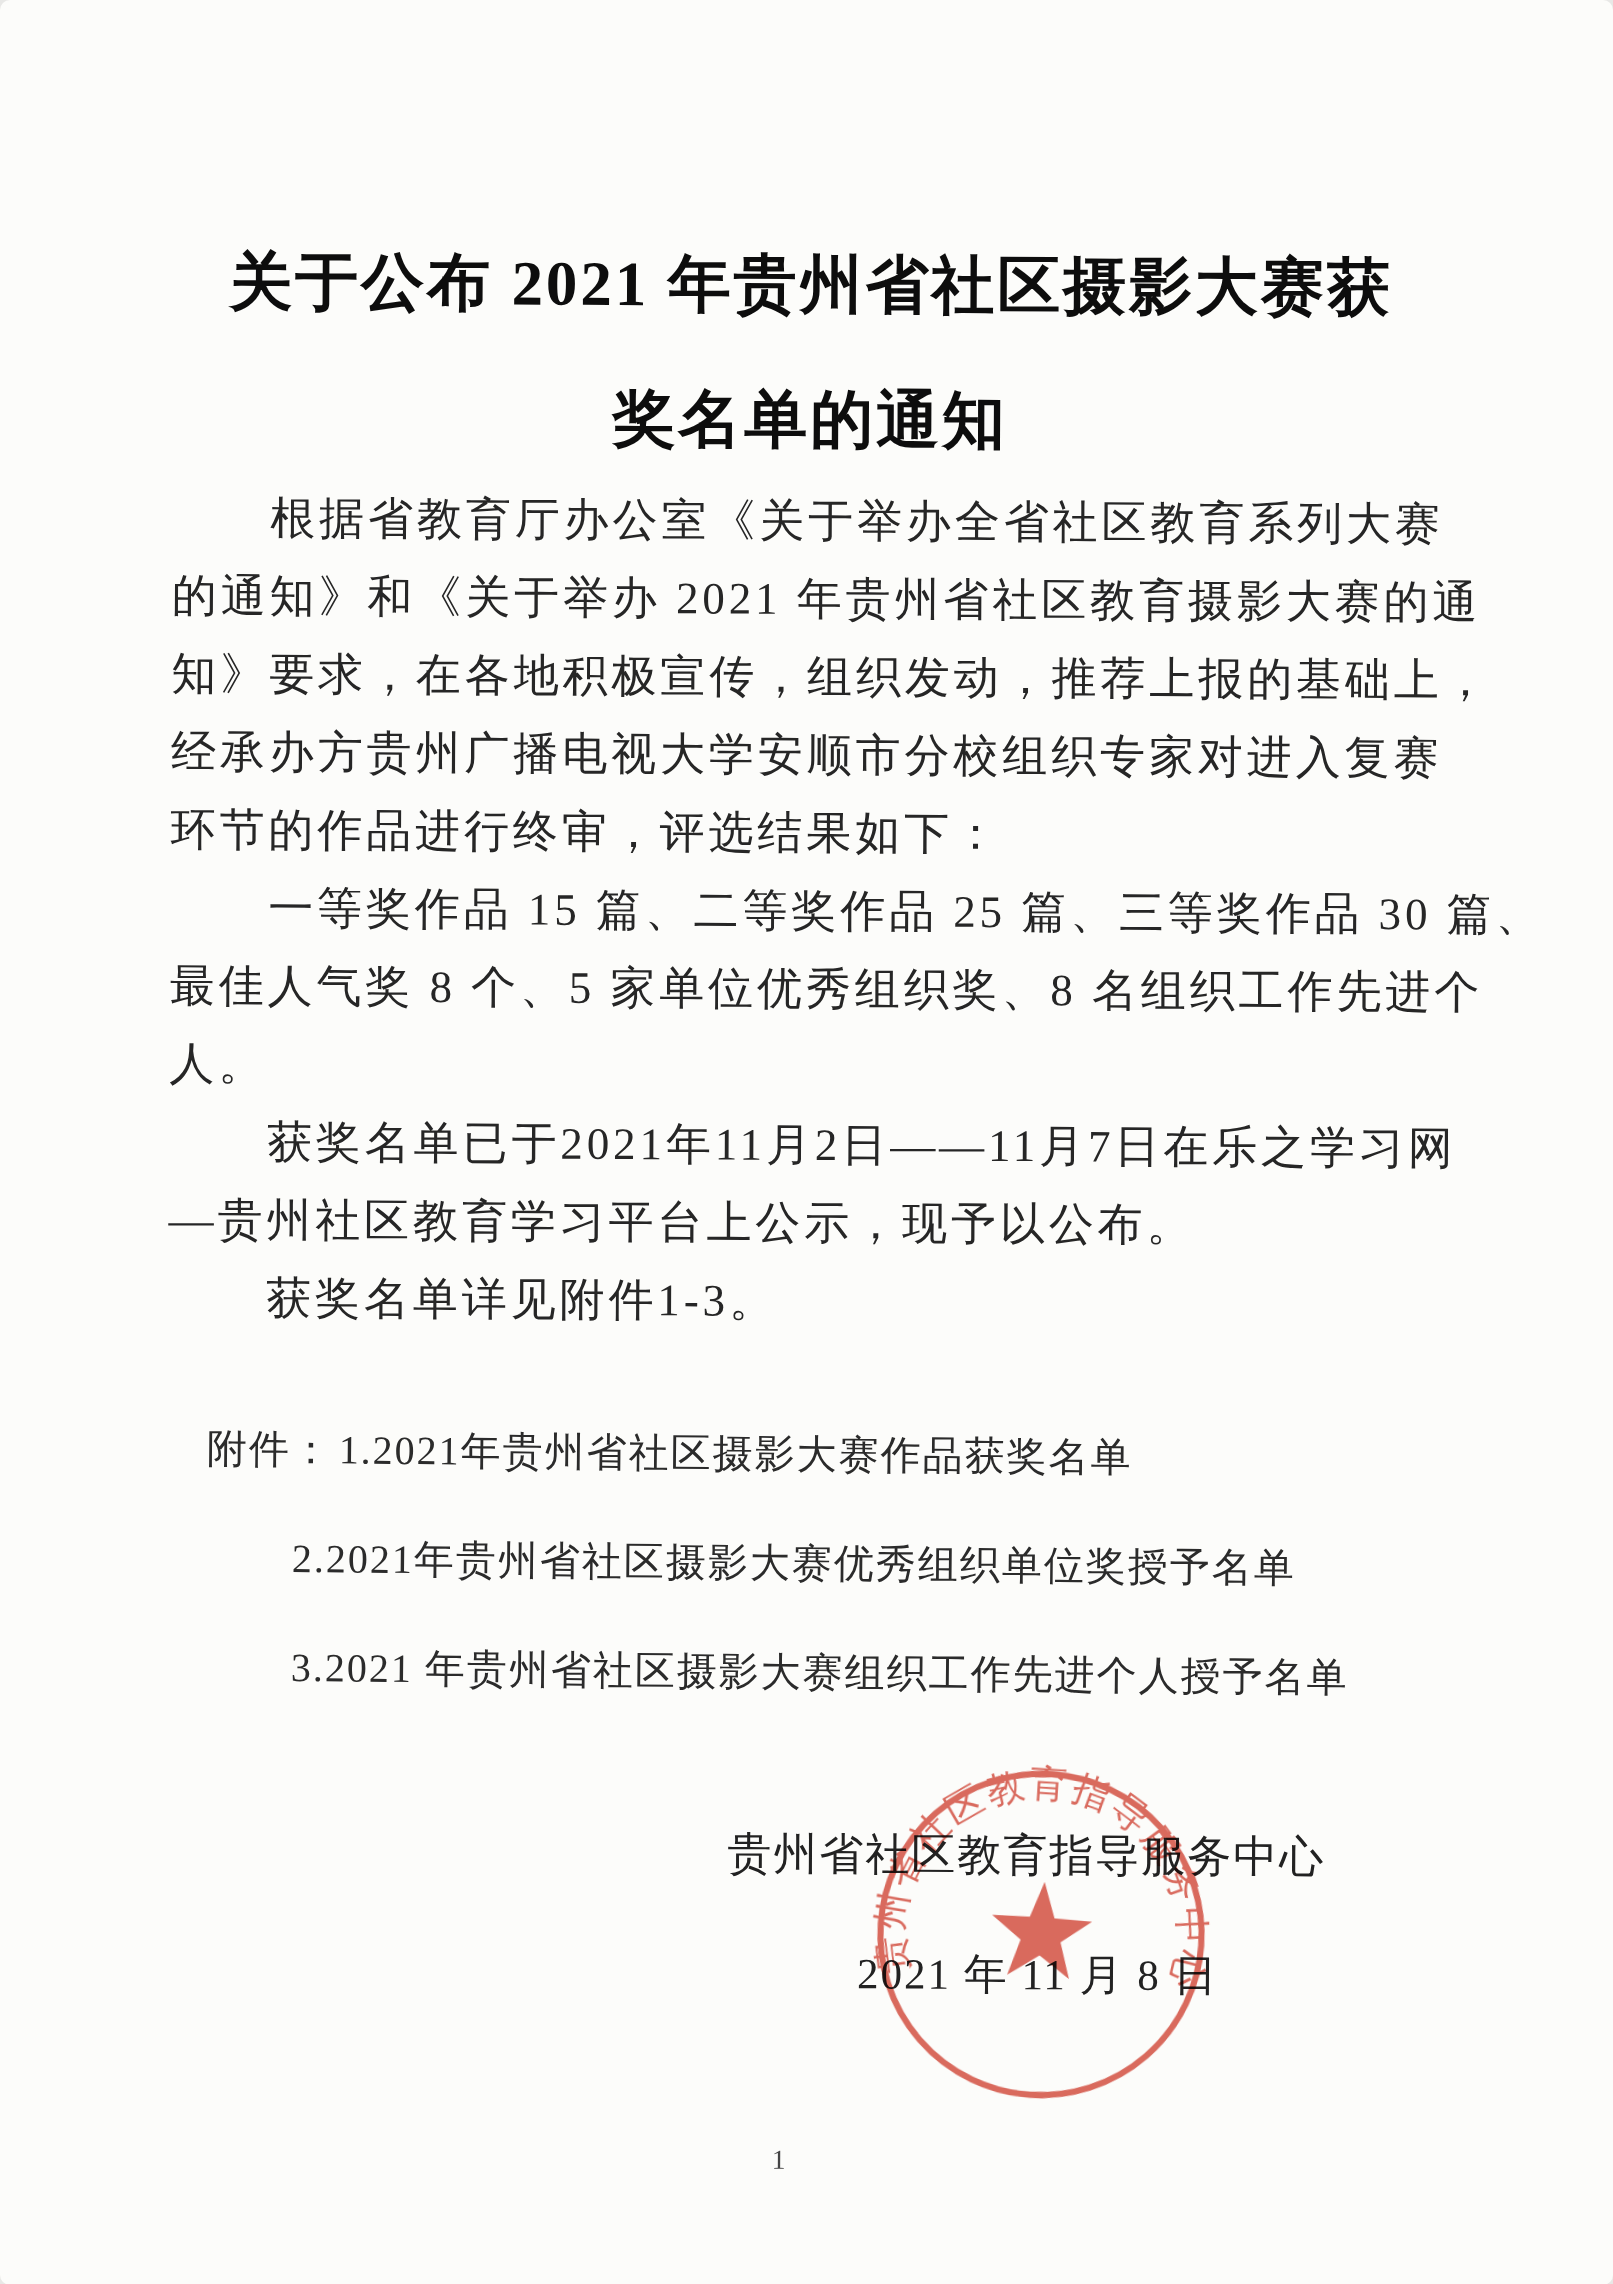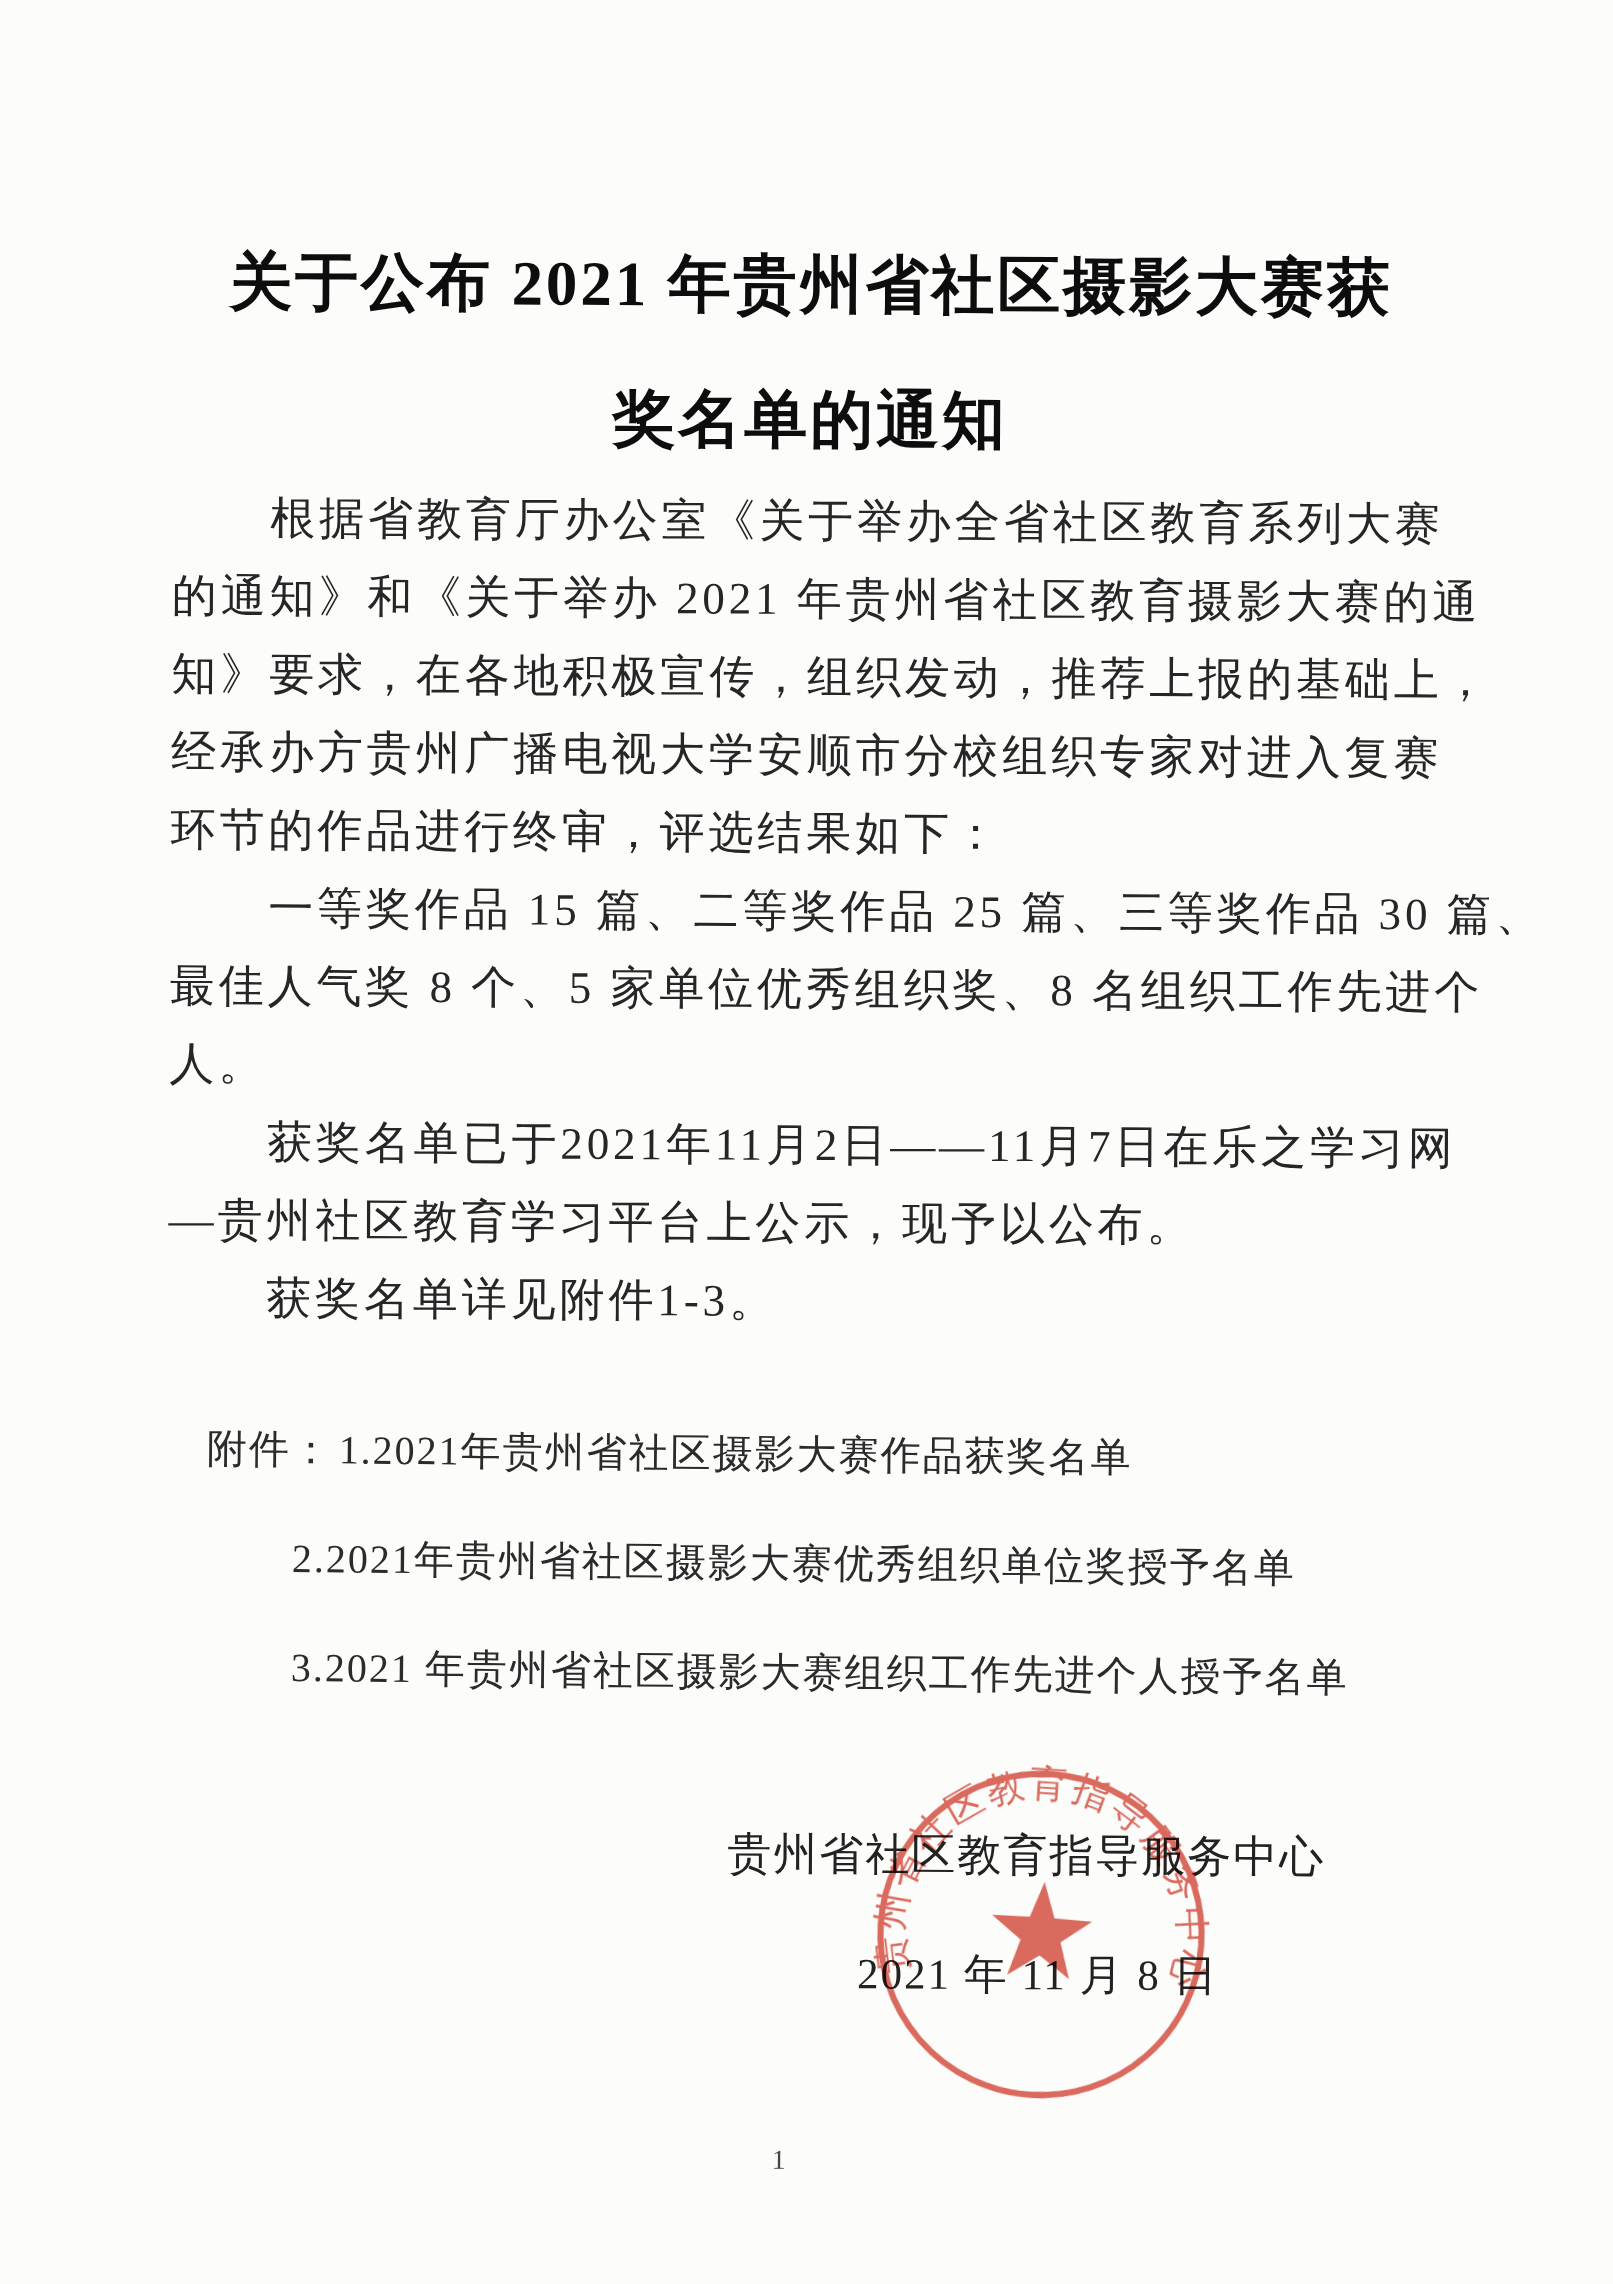--- a/index.html
+++ b/index.html
@@ -4,20 +4,21 @@
 <style>
   html,body{margin:0;padding:0;background:#e8e8e6;}
   .page{
     position:relative;
     width:1613px;height:2285px;
     margin:0 auto;
     background:#fcfcfa;
     overflow:hidden;
     font-family:"Liberation Serif","DejaVu Serif",serif;
     color:#1c1c1c;
+    border-radius:10px;
   }
   .content{position:absolute;inset:0;transform:rotate(0.3deg);}
   
   .doc-title{
     position:absolute;left:0;top:218px;width:100%;
     text-align:center;font-weight:700;color:#0d0d0d;
     font-size:63px;line-height:135px;letter-spacing:2.9px;
   }
   
   .body-block{

